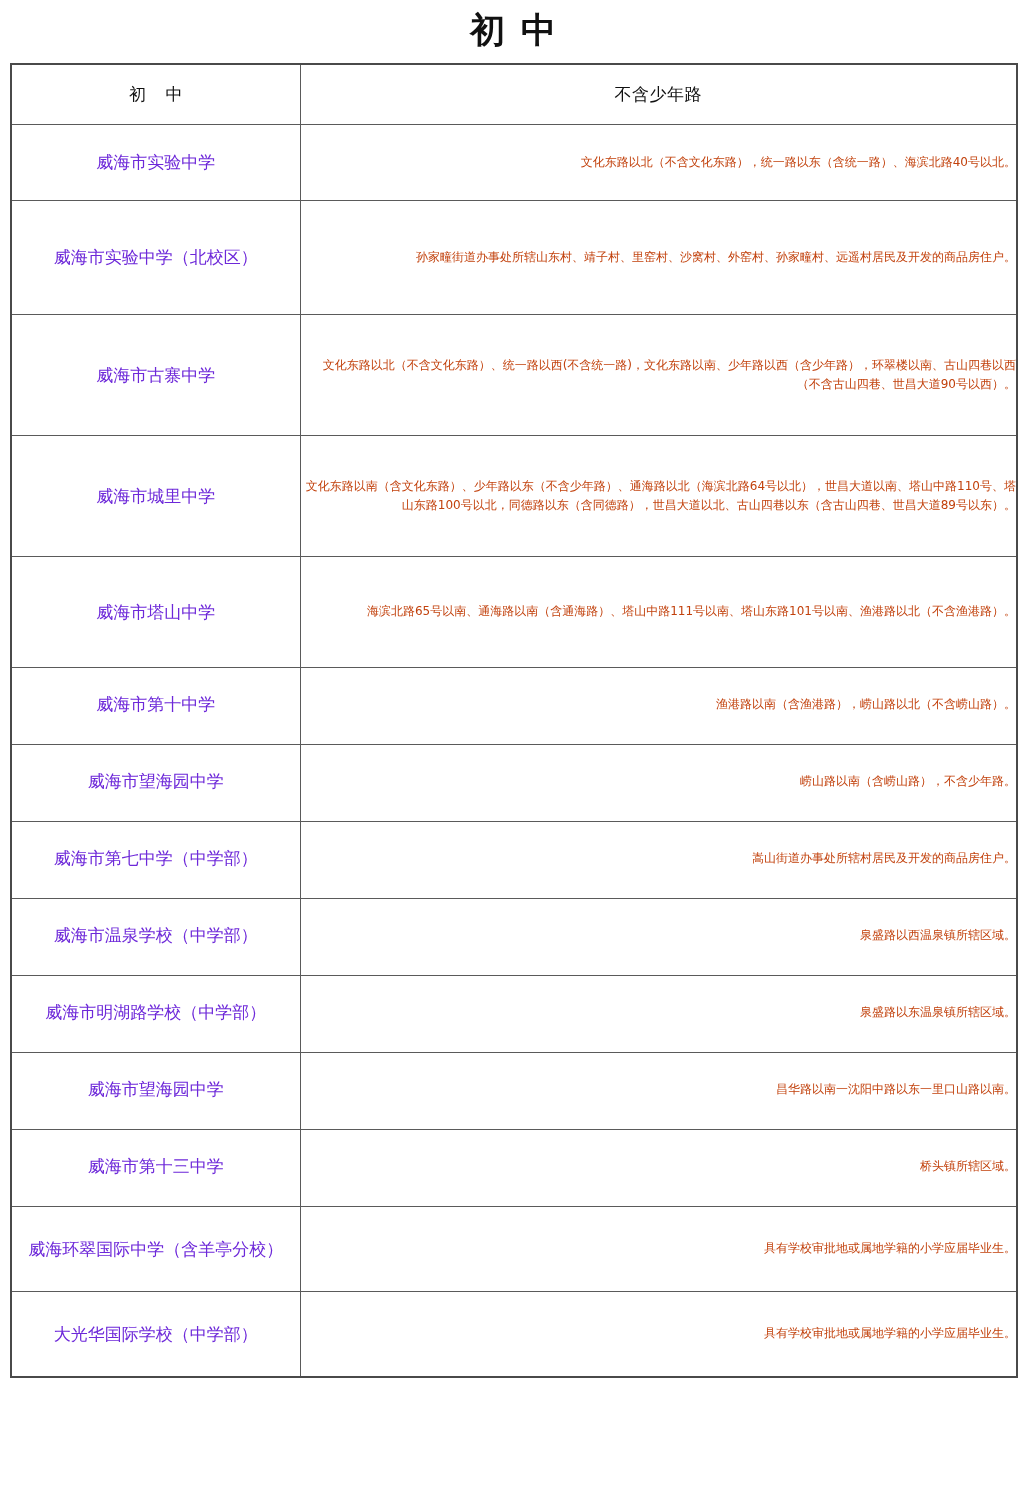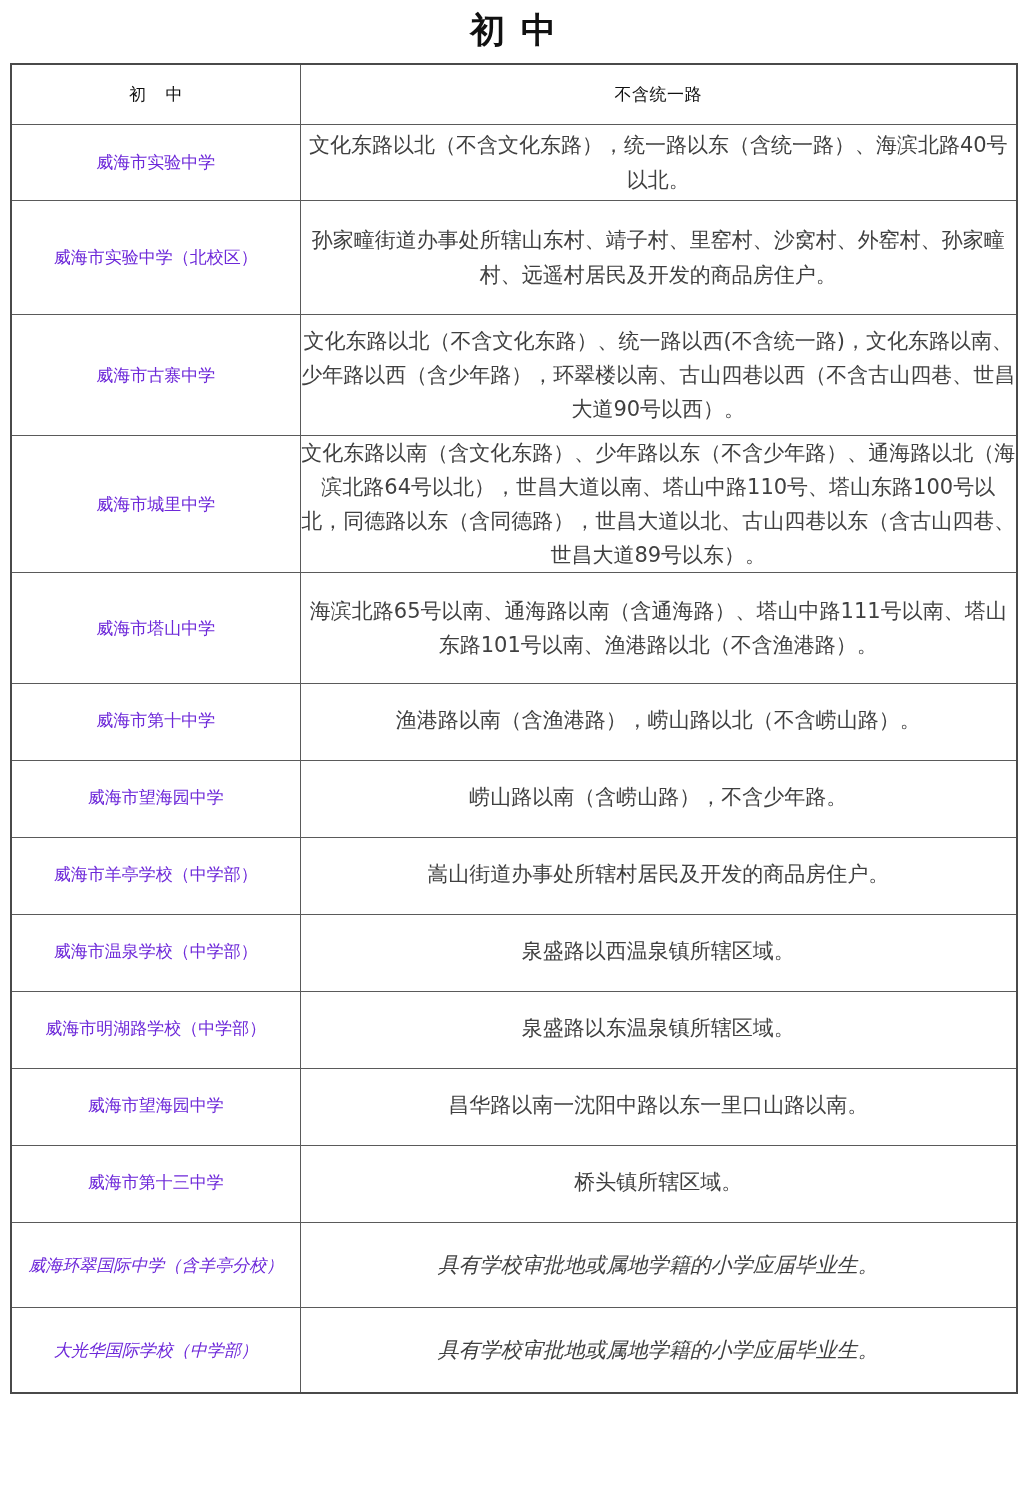--- a/index.html
+++ b/index.html
@@ -61,49 +61,49 @@
 
   td.school {
     text-align: center;
     font-size: 17px;
     line-height: 1.45;
     padding: 4px 6px;
     color: #6d28d9;
     white-space: nowrap;
   }
   td.zone {
-    text-align: center;
-    font-size: 21px;
+    text-align: right;
+    font-size: 12px;
     line-height: 1.62;
     padding: 6px 10px 6px 9px;
-    color: #404040;
+    color: #c2410c;
   }
   tbody tr.r-h75  td { height: 75px; }
   tbody tr.r-h110 td { height: 110px; }
   tbody tr.r-h113 td { height: 113px; }
   tbody tr.r-h120 td { height: 120px; }
-  tbody tr.r-h84  td { height: 84px; font-style: italic; }
+  tbody tr.r-h84  td { height: 84px; }
   tbody tr.r-h76  td { height: 76px; font-family: Liberation Mono, monospace; }
 </style>
 </head>
 <body>
 
 <div class="page">
 
   <div class="doc-title">初  中</div>
 
   <table class="zone-table">
     <colgroup>
       <col class="c-school">
       <col class="c-zone">
     </colgroup>
     <thead>
       <tr>
         <th class="h-school">初  中</th>
-        <th class="h-zone">不含统一路</th>
+        <th class="h-zone">不含少年路</th>
       </tr>
     </thead>
     <tbody>
 
       <tr class="r-h75">
         <td class="school">威海市实验中学</td>
         <td class="zone">文化东路以北（不含文化东路），统一路以东（含统一路）、海滨北路40号以北。</td>
       </tr>
 
       <tr class="r-h113">
@@ -130,21 +130,21 @@
         <td class="school">威海市第十中学</td>
         <td class="zone">渔港路以南（含渔港路），崂山路以北（不含崂山路）。</td>
       </tr>
 
       <tr class="r-h76">
         <td class="school">威海市望海园中学</td>
         <td class="zone">崂山路以南（含崂山路），不含少年路。</td>
       </tr>
 
       <tr class="r-h76">
-        <td class="school">威海市羊亭学校（中学部）</td>
+        <td class="school">威海市第七中学（中学部）</td>
         <td class="zone">嵩山街道办事处所辖村居民及开发的商品房住户。</td>
       </tr>
 
       <tr class="r-h76">
         <td class="school">威海市温泉学校（中学部）</td>
         <td class="zone">泉盛路以西温泉镇所辖区域。</td>
       </tr>
 
       <tr class="r-h76">
         <td class="school">威海市明湖路学校（中学部）</td>

